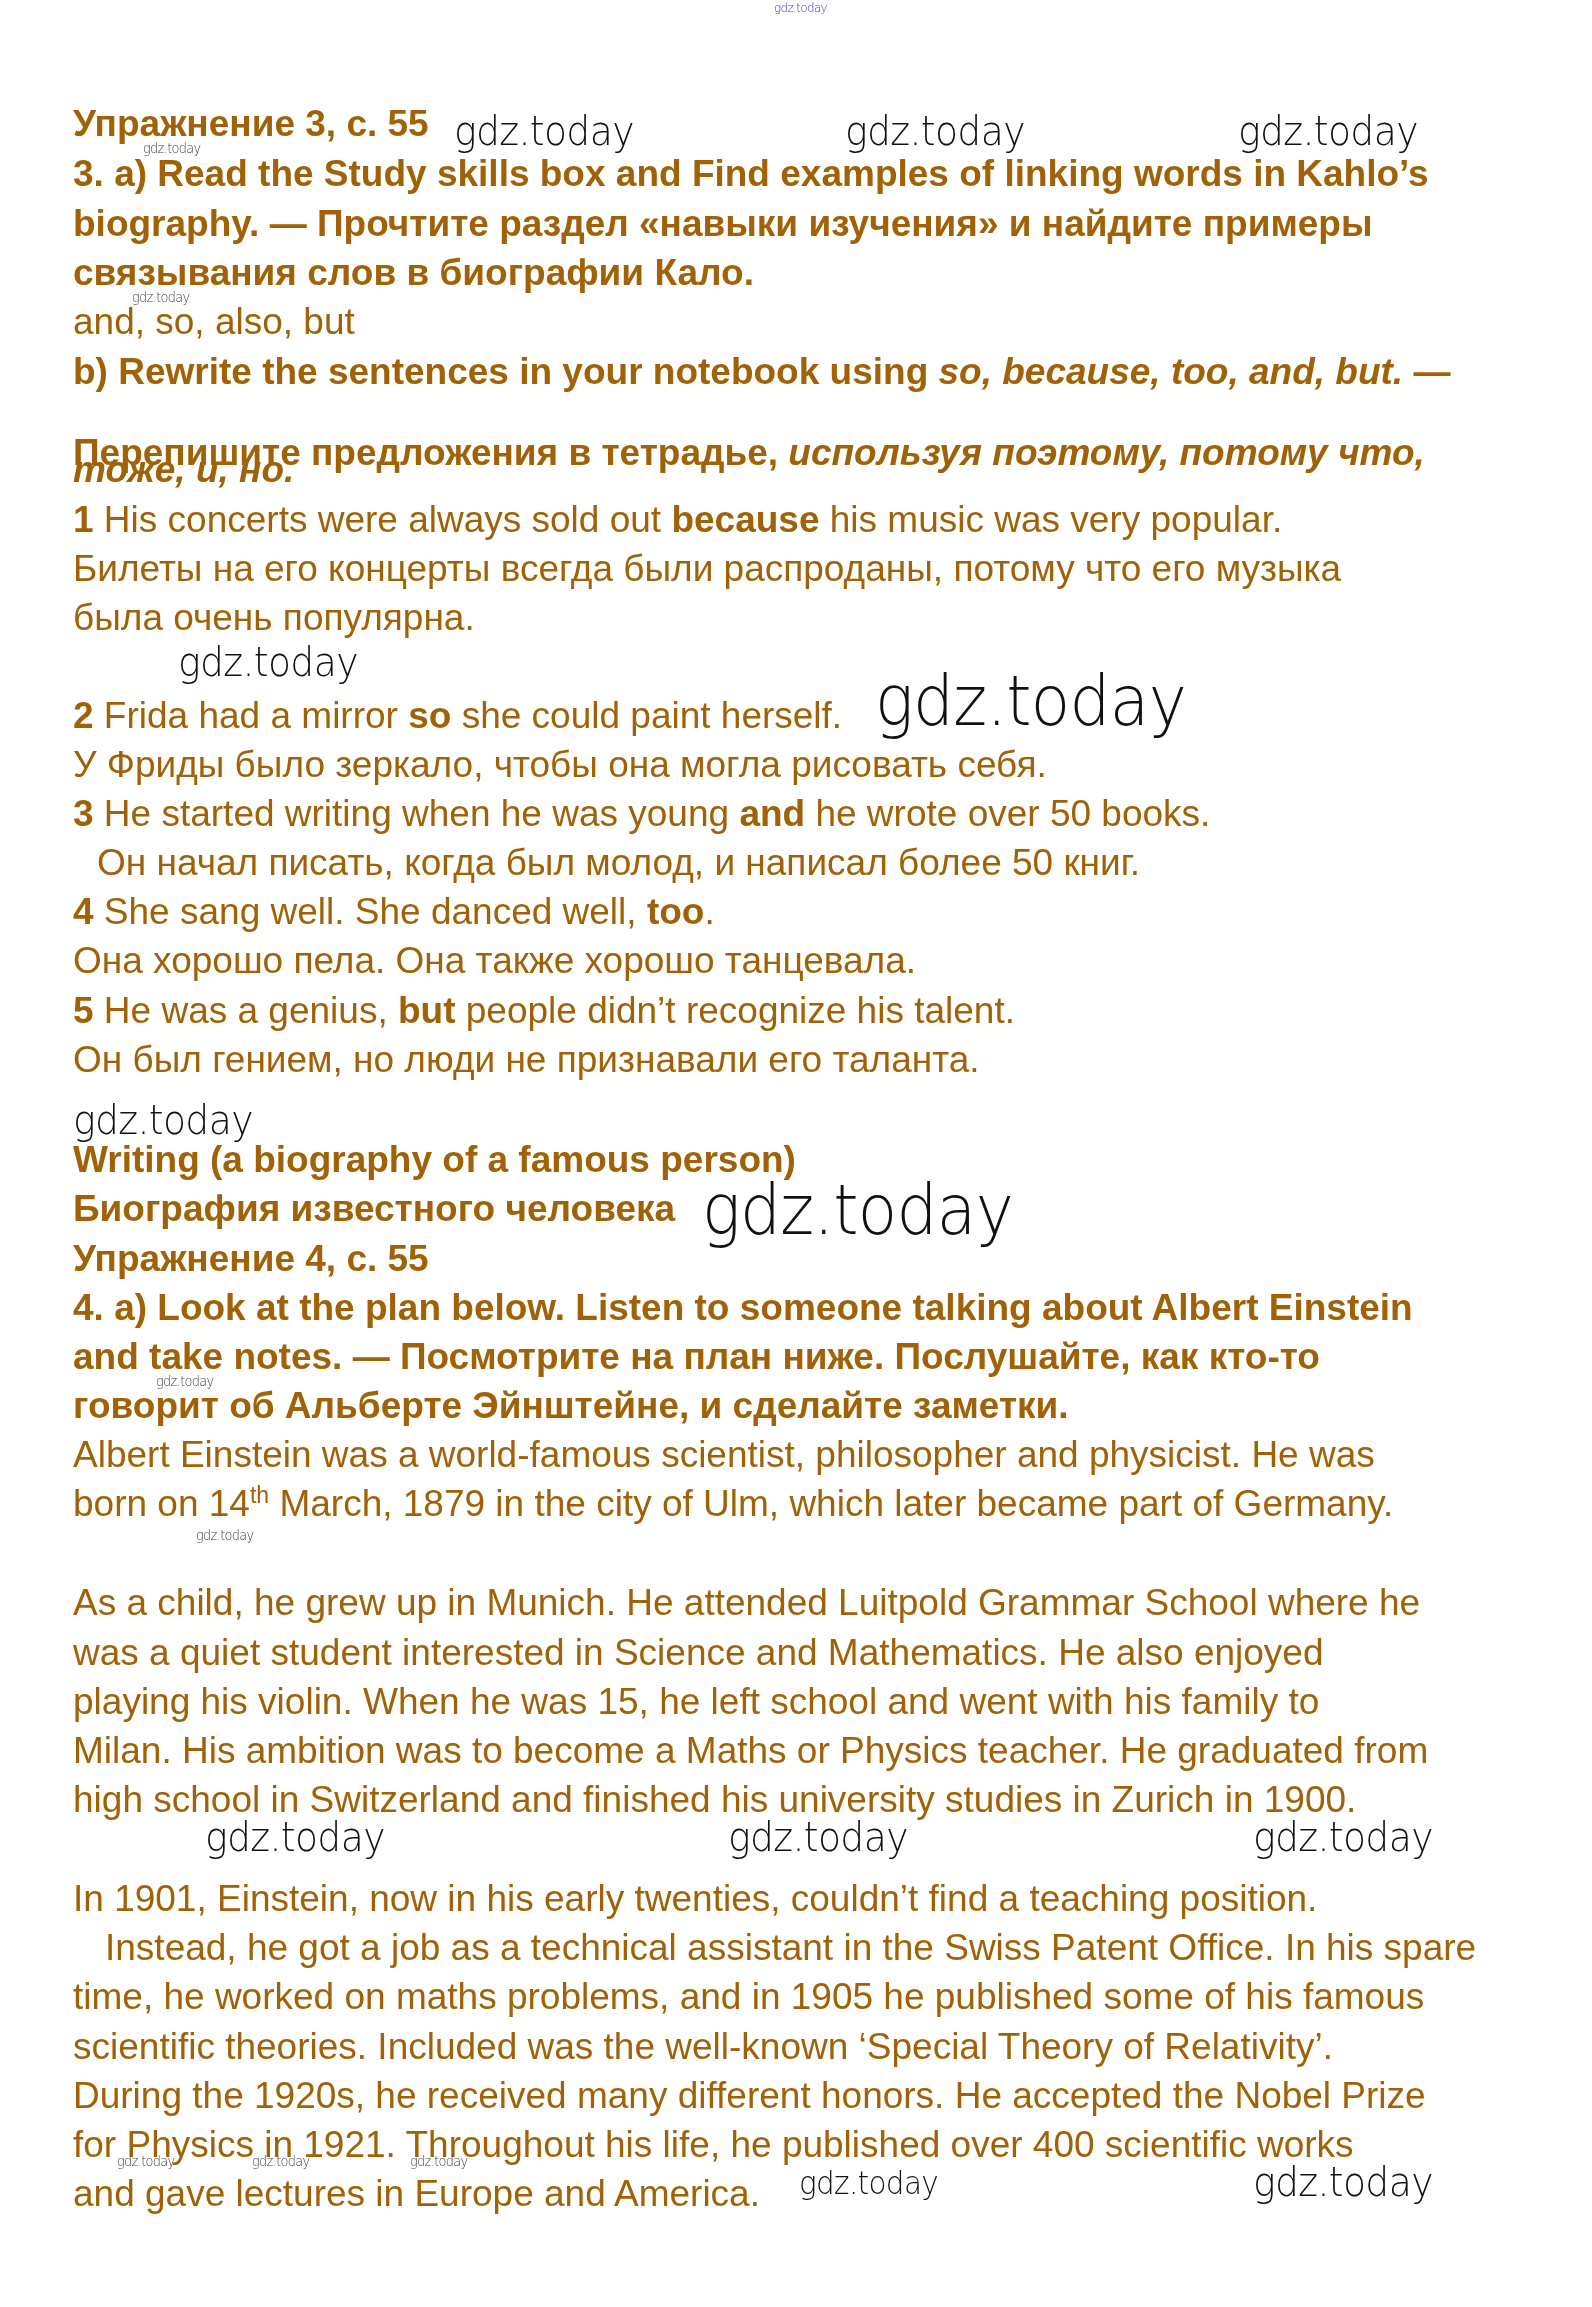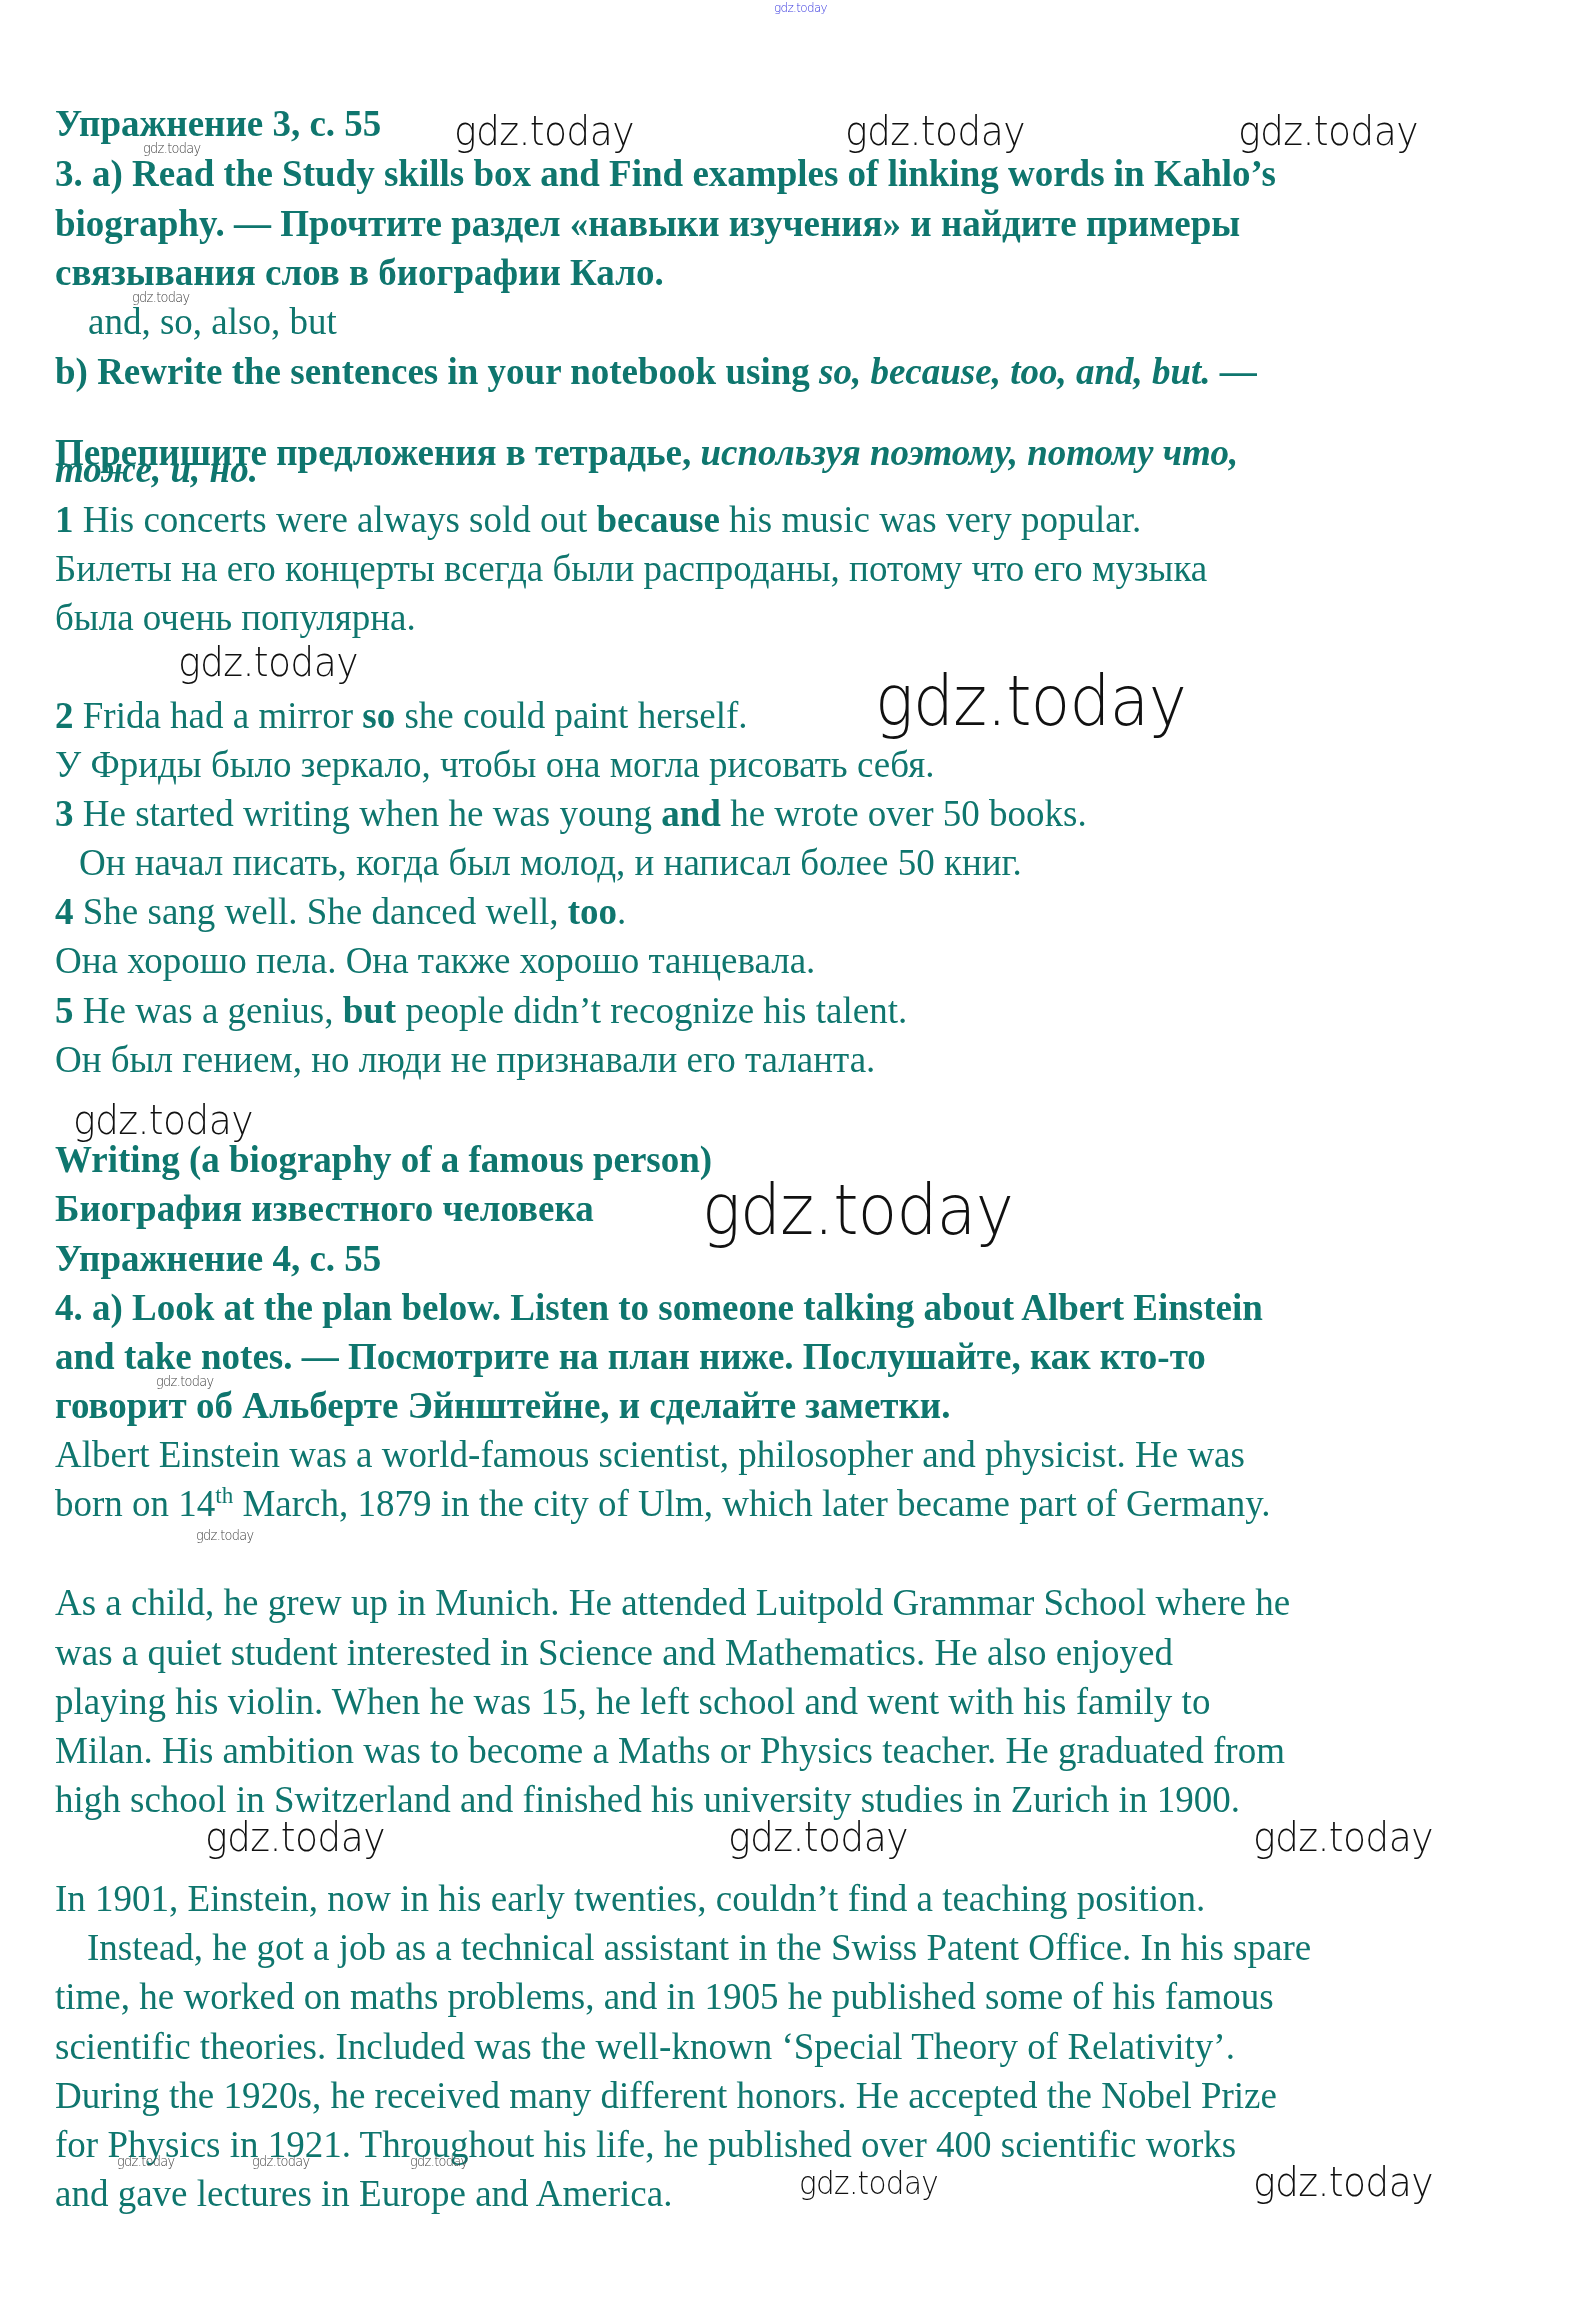--- a/index.html
+++ b/index.html
@@ -1,19 +1,19 @@
 <!DOCTYPE html>
 <html style="font-size:11.7px"><head>
 <meta charset="utf-8">
 <style>
   html, body { margin:0; padding:0; background:#ffffff; }
   body { width:1593px; height:2307px; position:relative; overflow:hidden; }
   .line {
-    position:absolute; left:55px; white-space:nowrap;
-    font-family:Liberation Serif, serif; font-size:37px; line-height:44px; color:#0f766e;
+    position:absolute; left:73px; white-space:nowrap;
+    font-family:Liberation Sans, sans-serif; font-size:37px; line-height:44px; color:#a16207;
   }
   .b { font-weight:bold; }
   .i { font-style:italic; }
   .wm {
     position:absolute; white-space:nowrap;
     font-family:"DejaVu Sans", sans-serif; font-weight:200; color:#111;
     letter-spacing:-0.7px; transform:scaleX(0.92); transform-origin:left top;
   }
   .wm-s { font-size:14px; color:#444; }
   .wm-m { font-size:41px; }
@@ -29,21 +29,21 @@
 <div class="line b" style="top:102px;">Упражнение 3, с. 55</div>
 <div class="wm wm-m" style="left:454px;top:107px;">gdz.today</div>
 <div class="wm wm-m" style="left:845px;top:107px;">gdz.today</div>
 <div class="wm wm-m" style="left:1238px;top:107px;">gdz.today</div>
 <div class="wm wm-s" style="left:143px;top:140px;">gdz.today</div>
 
 <div class="line b" style="top:152px;">3. a) Read the Study skills box and Find examples of linking words in Kahlo’s</div>
 <div class="line b" style="top:202px;">biography. — Прочтите раздел «навыки изучения» и найдите примеры</div>
 <div class="line b" style="top:251px;">связывания слов в биографии Кало.</div>
 <div class="wm wm-s" style="left:132px;top:289px;">gdz.today</div>
-<div class="line" style="top:300px;margin-left:33px;">and, so, also, but</div>
+<div class="line" style="top:300px;">and, so, also, but</div>
 
 <div class="line" style="top:350px;"><span class="b">b) Rewrite the sentences in your notebook using </span><span class="b i">so, because, too, and, but.</span><span class="b"> —</span></div>
 <div class="line" style="top:399px;margin-top:32px;"><span class="b">Перепишите предложения в тетрадье, </span><span class="b i">используя поэтому, потому что,</span></div>
 <div class="line b i" style="top:448px;">тоже, и, но.</div>
 
 <div class="line" style="top:498px;"><span class="b">1</span><span> His concerts were always sold out </span><span class="b">because</span><span> his music was very popular.</span></div>
 <div class="line" style="top:547px;">Билеты на его концерты всегда были распроданы, потому что его музыка</div>
 <div class="line" style="top:596px;">была очень популярна.</div>
 <div class="wm wm-m" style="left:178px;top:638px;">gdz.today</div>
 

